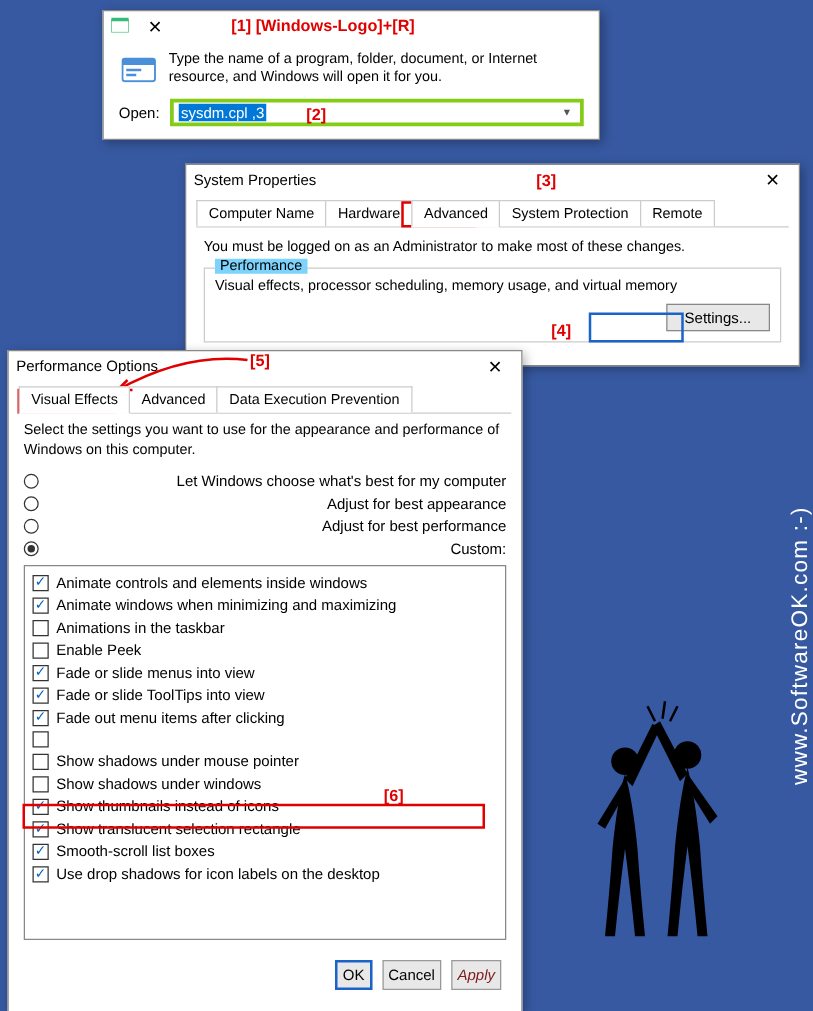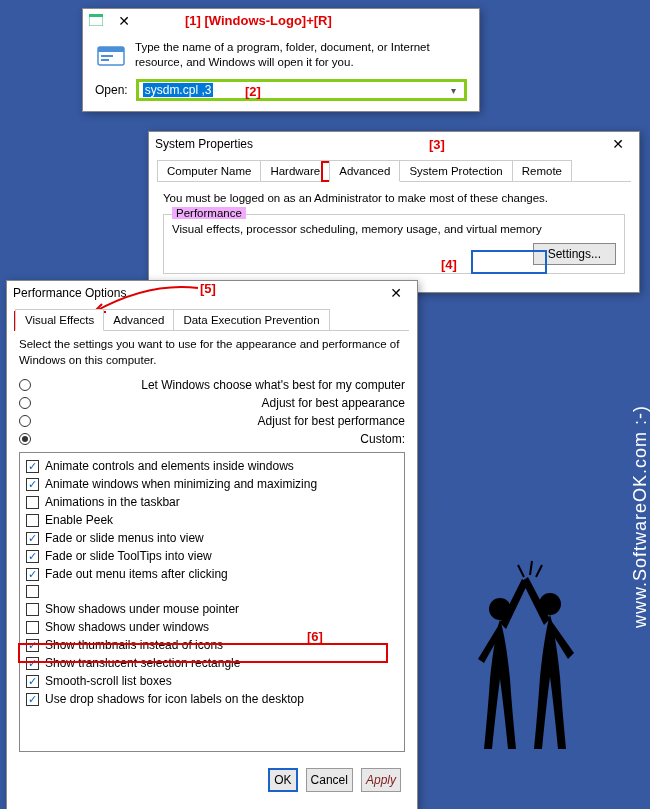--- a/index.html
+++ b/index.html
@@ -90,21 +90,21 @@
 .tab.active { background: #fff; position: relative; z-index: 2; border-bottom: 1px solid #fff; margin-bottom: -1px; }
 .tab-content { padding: 10px 6px; font-size: 11.5px; }
 .groupbox {
   border: 1px solid #ccc;
   margin-top: 10px;
   padding: 8px;
   position: relative;
 }
 .groupbox-title {
   position: absolute; top: -8px; left: 8px;
-  background: #f0abfc; padding: 0 4px;
+  background: #7dd3fc; padding: 0 4px;
   font-size: 11.5px;
 }
 .settings-btn {
   border: 1px solid #888;
   padding: 3px 14px;
   font-size: 12px;
   background: #e8e8e8;
   cursor: pointer;
   float: right;
   margin-top: 8px;

